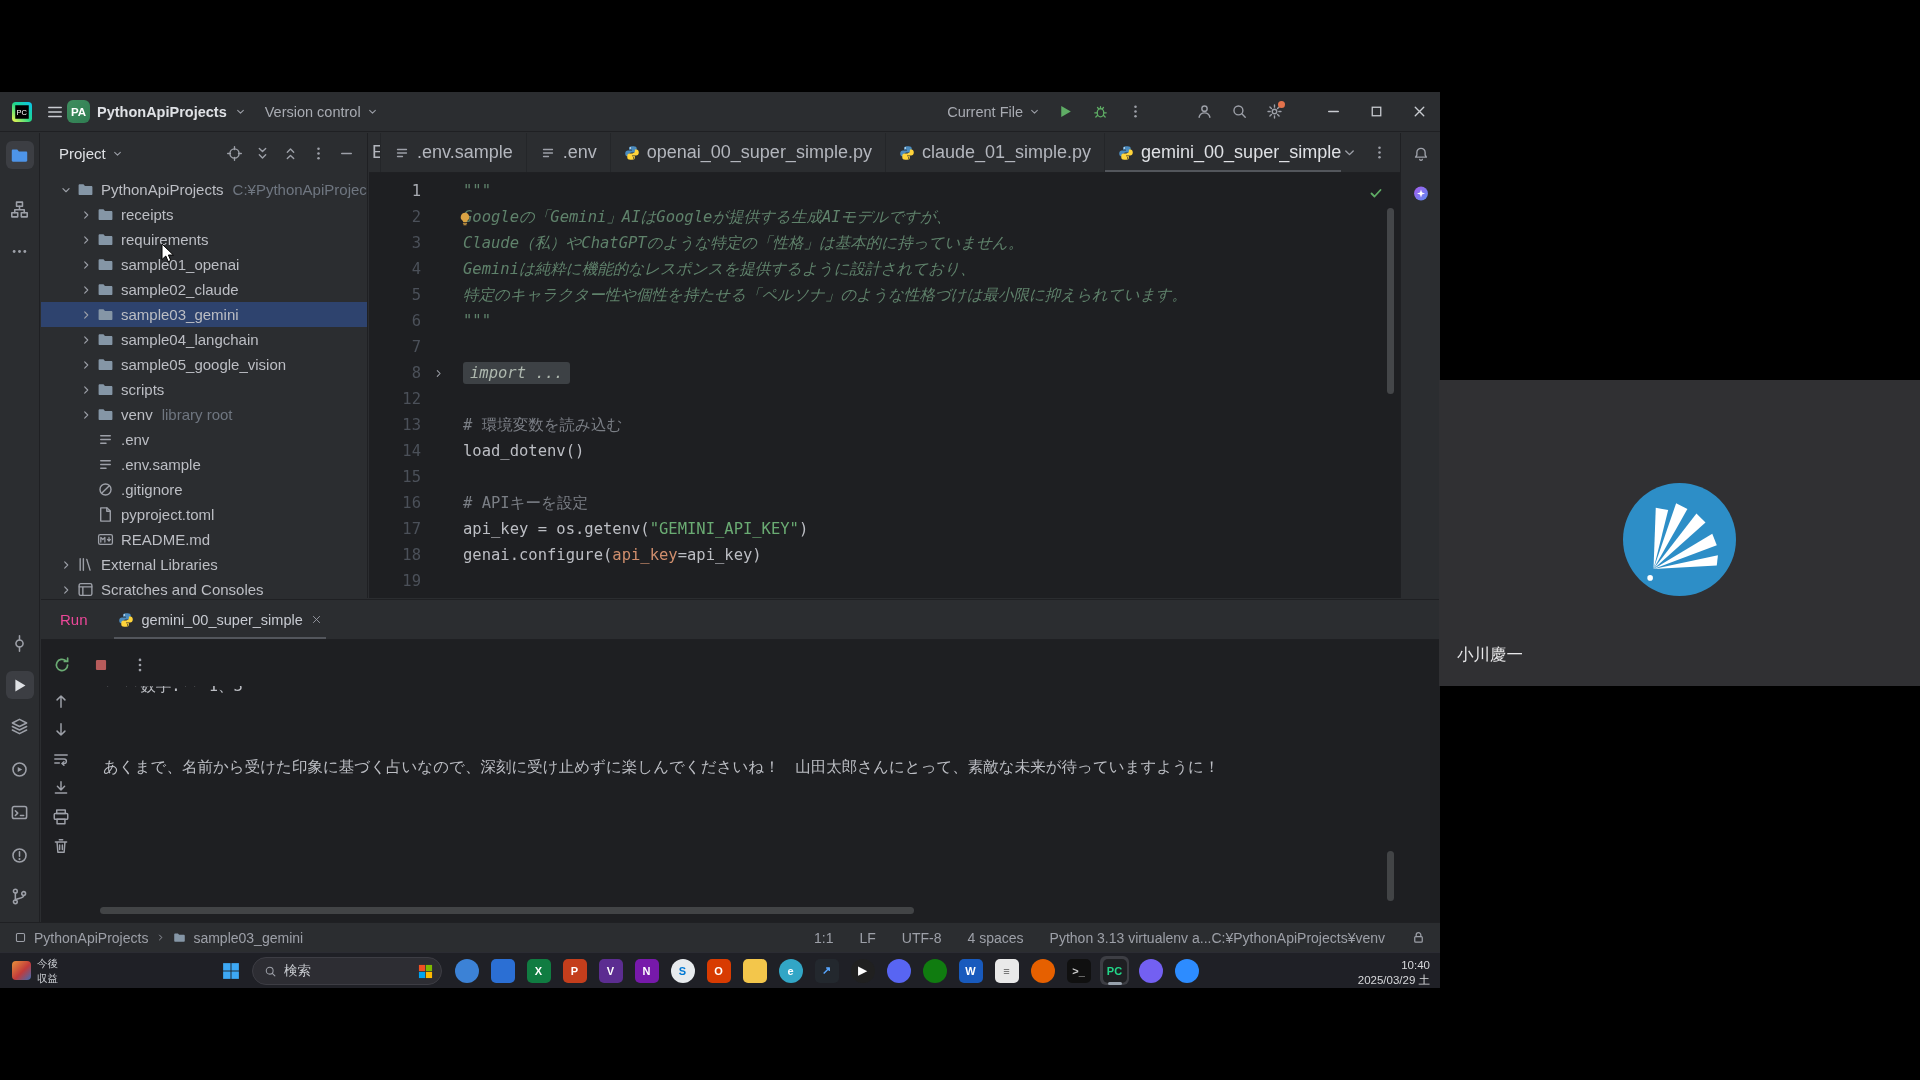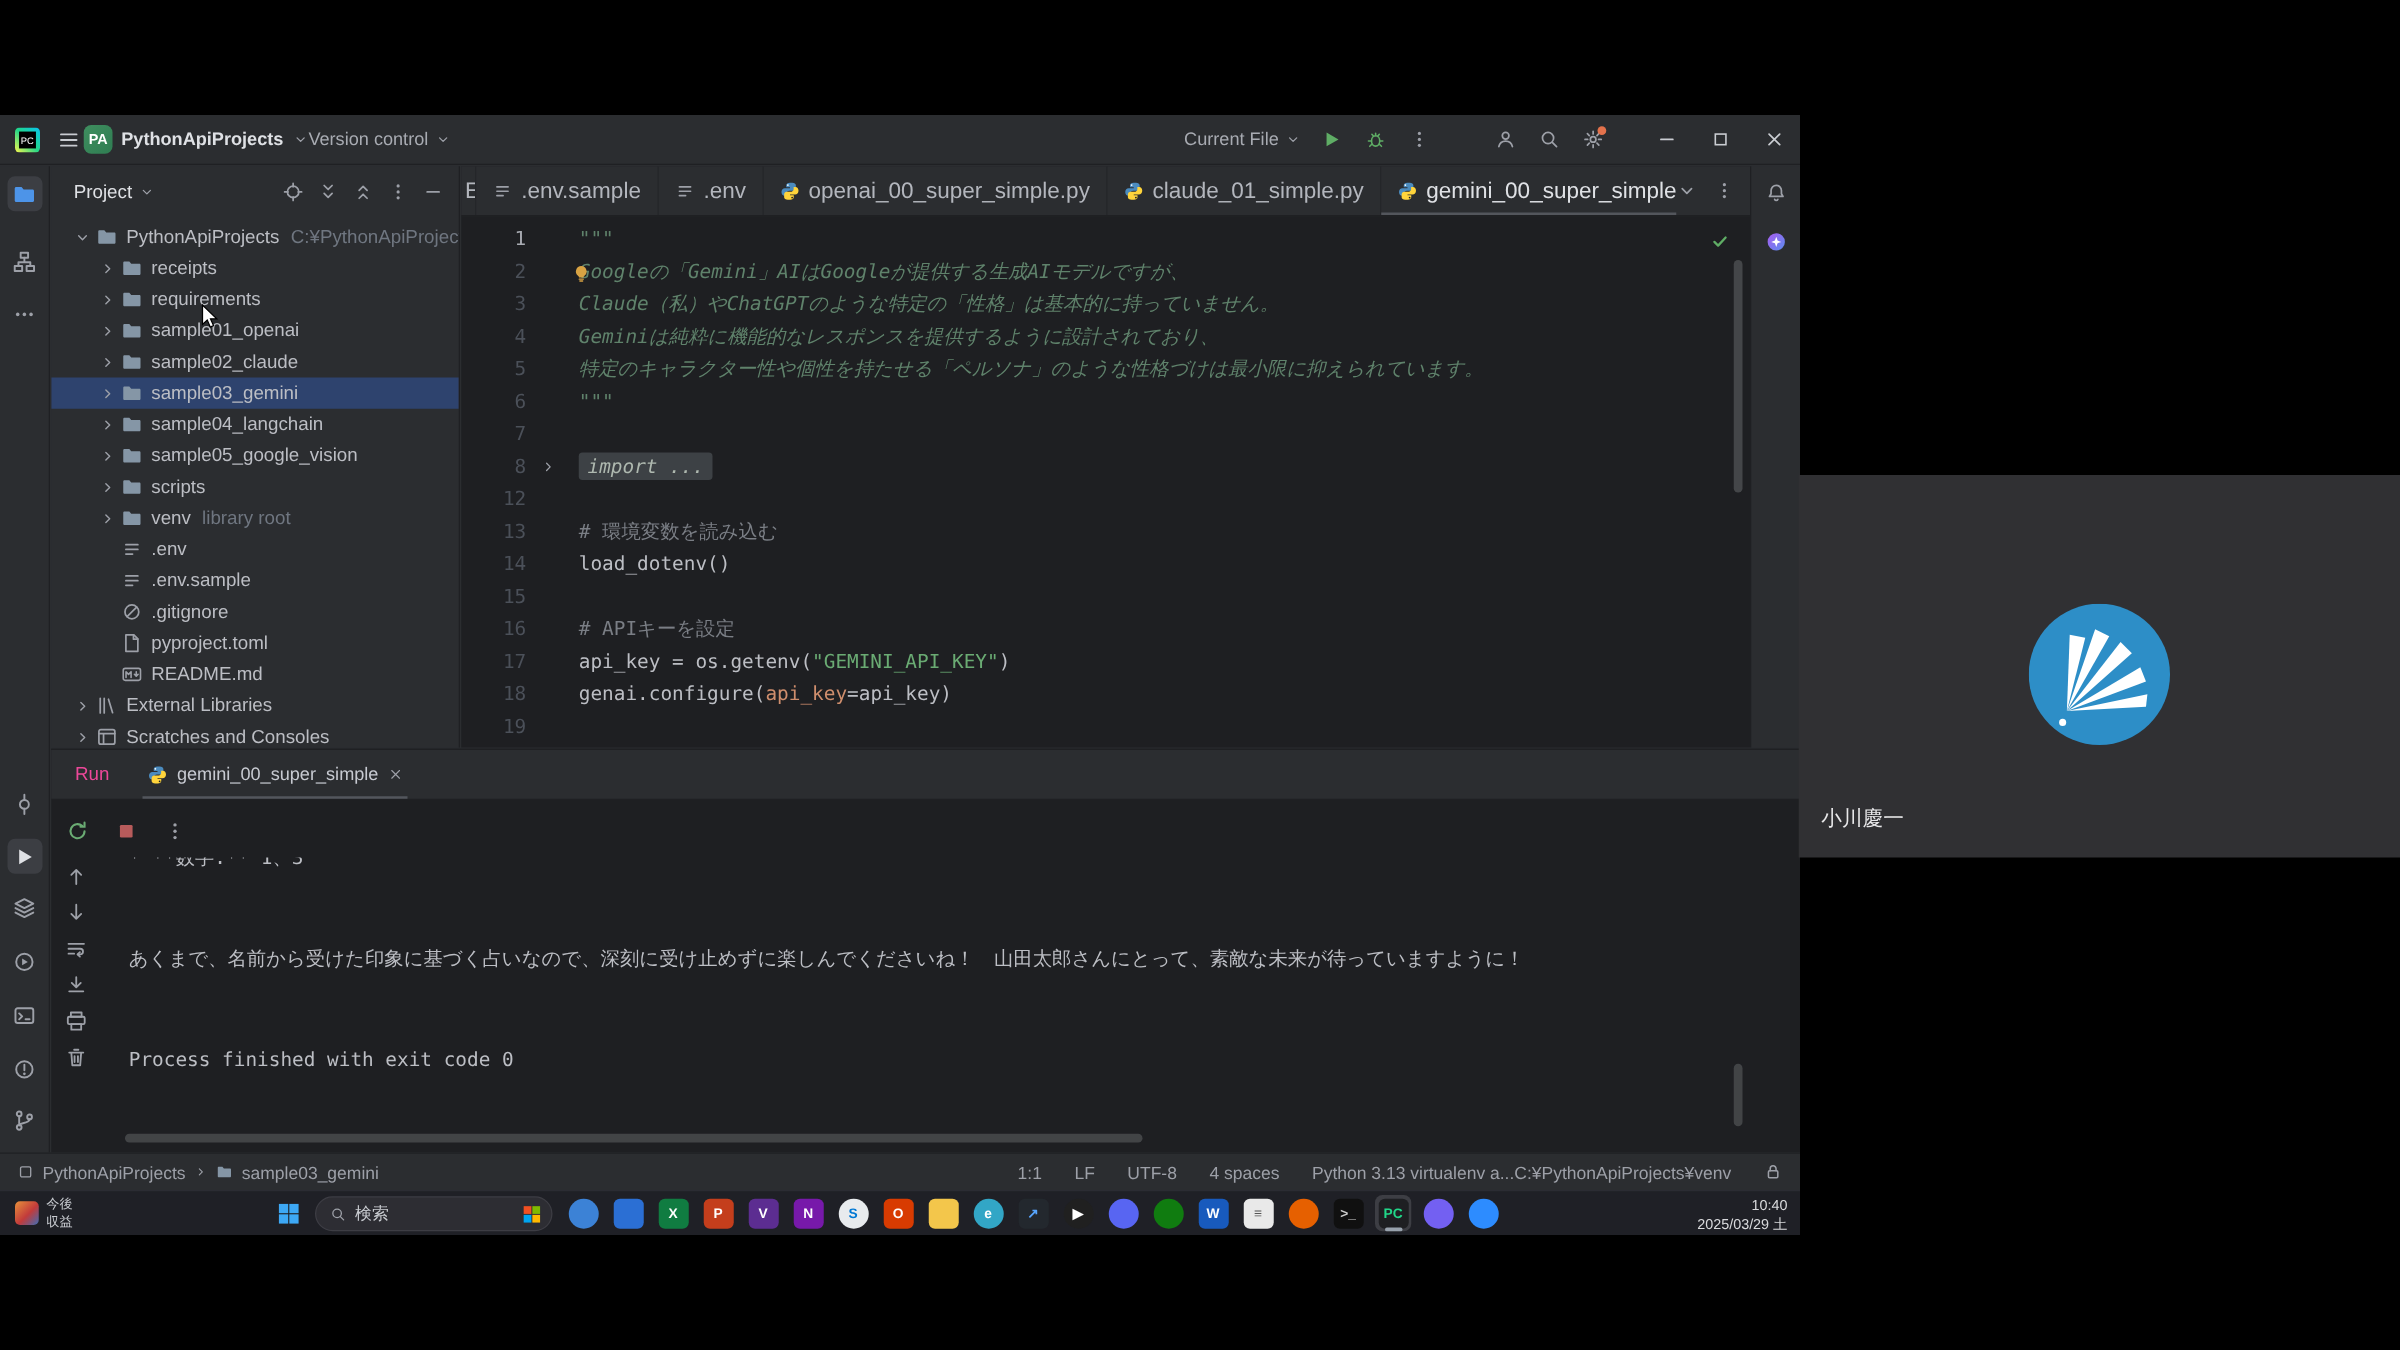--- a/index.html
+++ b/index.html
@@ -17,21 +17,21 @@
   
   .desktop{position:absolute;left:0;top:92px;width:1440px;height:896px;background:#1E1F22}
   .ide{position:absolute;left:0;top:0;width:1440px;height:860px;background:#2B2D30}
 
   
   .titlebar{position:absolute;left:0;top:0;right:0;height:40px;display:flex;align-items:center;padding:0 12px 0 12px;border-bottom:1px solid #1F2023;color:#BCBEC4;font-size:14.5px}
   .tb-burger{margin-left:14px;width:18px;height:18px}
   .proj-widget{display:flex;align-items:center;gap:7px;margin-left:3px;cursor:default}
   .proj-badge{width:23px;height:23px;border-radius:6px;background:linear-gradient(135deg,#3F8E5F,#2F7D52);color:#fff;font-size:11.5px;font-weight:bold;display:flex;align-items:center;justify-content:center}
   .proj-name{color:#DFE1E5;font-weight:bold}
-  .vcs-widget{display:flex;align-items:center;gap:5px;margin-left:0;color:#A8ABB2}
+  .vcs-widget{display:flex;align-items:center;gap:5px;margin-left:18px;color:#A8ABB2}
   .tb-spacer{flex:1}
   .runcfg{display:flex;align-items:center;gap:5px;color:#A8ABB2;margin-right:16px}
   .tb-right{display:flex;align-items:center;gap:18px}
   .gear-wrap{position:relative;display:inline-flex}
   .gear-dot{position:absolute;right:-2px;top:-2px;width:7px;height:7px;border-radius:50%;background:#E3724C}
   .winbtns{display:flex;align-items:center;gap:26px;margin-left:24px}
 
   
   .activity{position:absolute;left:0;top:41px;width:40px;bottom:30px;background:#2B2D30;border-right:1px solid #1F2023}
   .act-icn{position:absolute;left:50%;transform:translateX(-50%);width:28px;height:28px;border-radius:6px;display:flex;align-items:center;justify-content:center}
@@ -834,21 +834,20 @@
             </span>
         </div>
         <div class="console-clip">
           <div class="console-inner">
               <div class="con-line">* **数字:** 1、3</div>
               <div class="con-line">&nbsp;</div>
               <div class="con-line">&nbsp;</div>
               <div class="con-line">あくまで、名前から受けた印象に基づく占いなので、深刻に受け止めずに楽しんでくださいね！　山田太郎さんにとって、素敵な未来が待っていますように！</div>
               <div class="con-line">&nbsp;</div>
               <div class="con-line">&nbsp;</div>
-              <div class="con-line">Process finished with exit code 0</div>
             </div>
         </div>
         <div class="hscroll"></div>
         <div class="vscroll"></div>
       </div>
 
       <div class="statusbar">
         <div class="sb-crumbs">
           <span class="icn sm">
               <svg viewBox="0 0 16 16" fill="none" stroke="#9DA0A8" stroke-width="1.3" stroke-linecap="round" stroke-linejoin="round">

